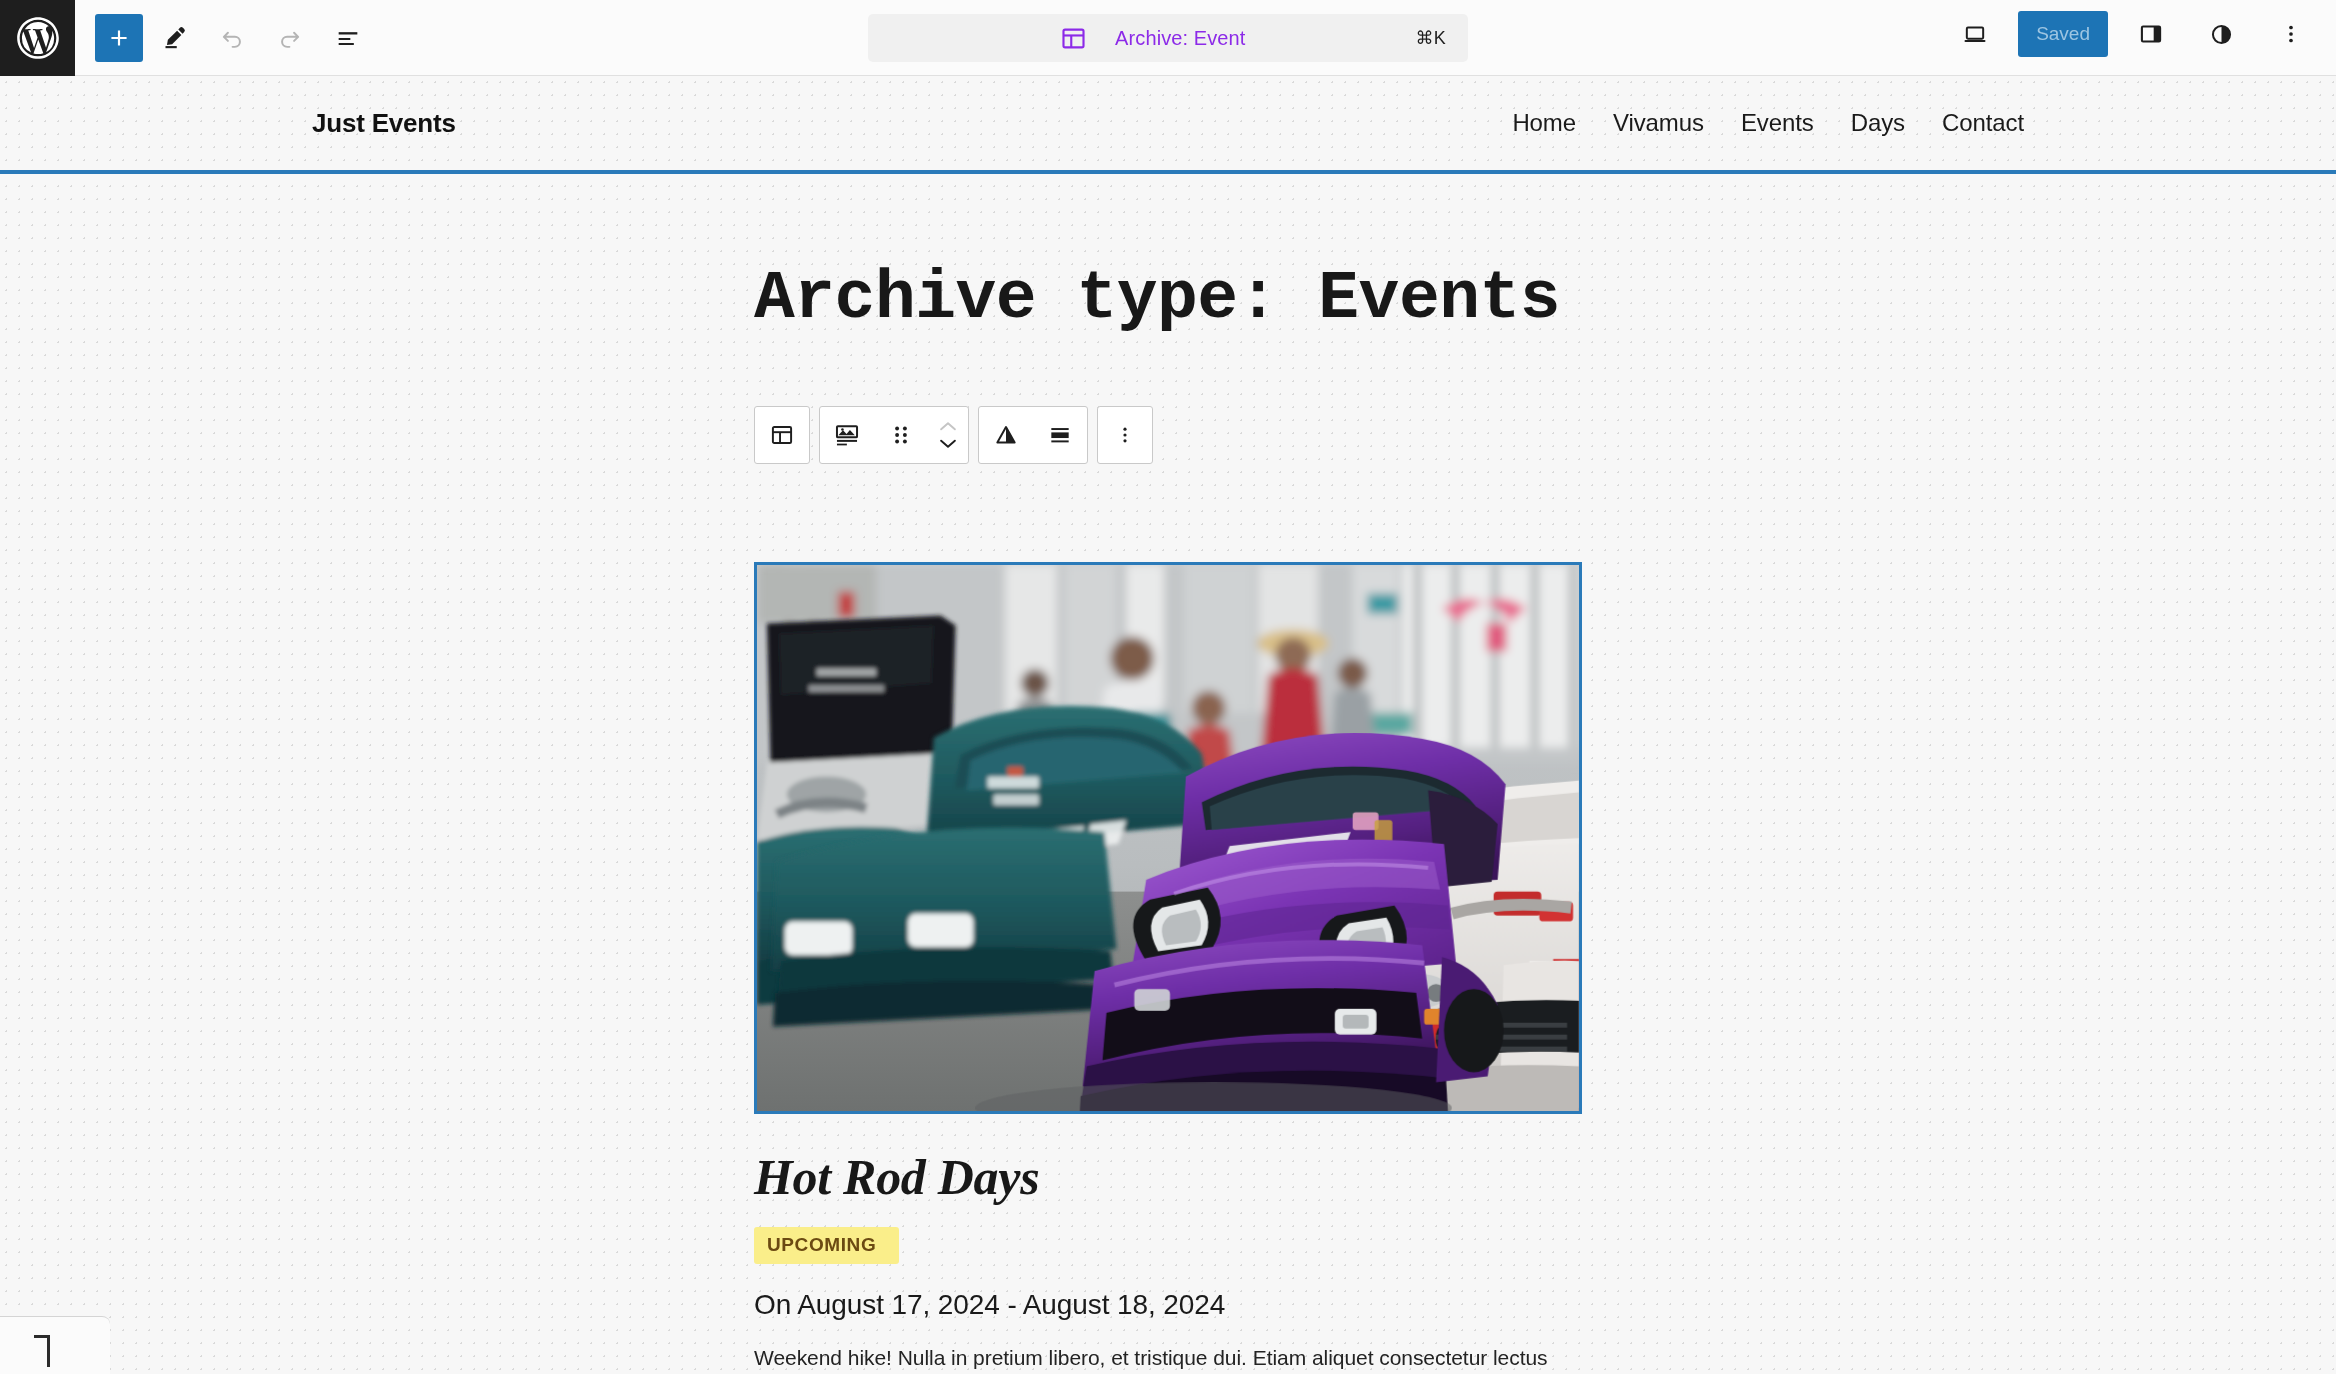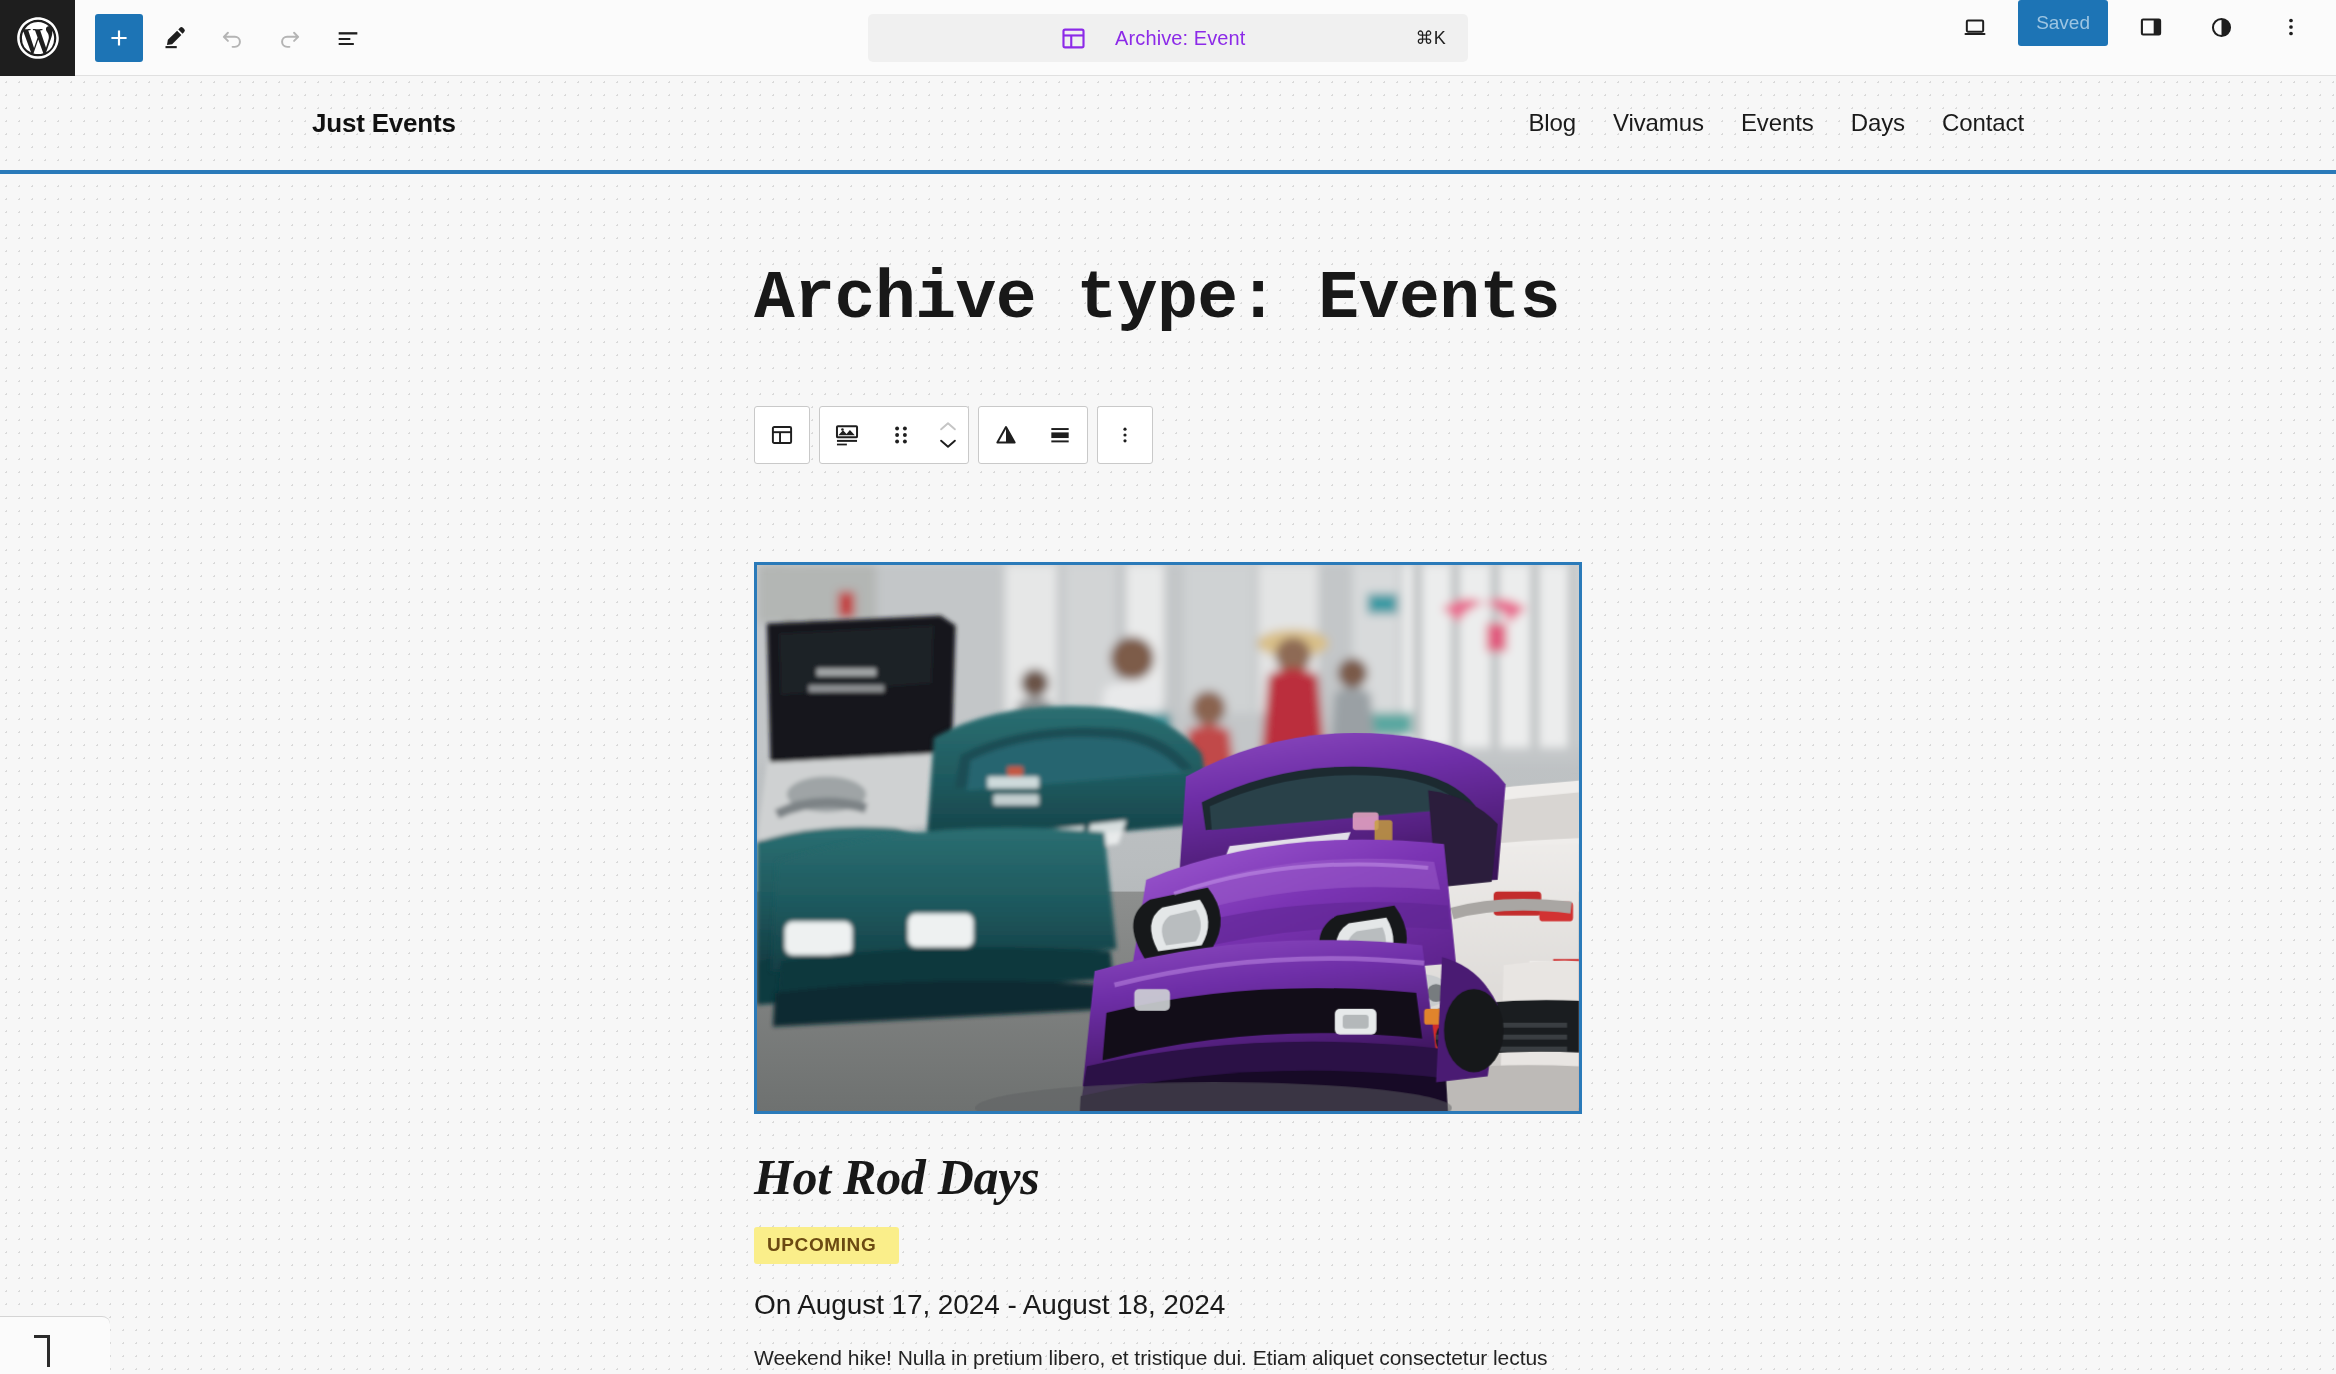--- a/index.html
+++ b/index.html
@@ -103,21 +103,21 @@
     letter-spacing: 0.2px;
     white-space: nowrap;
   }
 
   .topbar-right-tools {
     position: absolute;
     right: 18px;
     top: 0;
     height: 68px;
     display: flex;
-    align-items: flex-start;
+    align-items: center;
     gap: 16px;
   }
   .saved-btn {
     background: #1d74b5;
     color: #9dc5e2;
     border: none;
     border-radius: 3px;
     height: 46px;
     padding: 0 18px;
     font-size: 19px;
@@ -403,21 +403,21 @@
         </svg>
       </button>
     </div>
   </div>
 
   <div class="canvas">
 
     <header class="site-header">
       <div class="site-title">Just Events</div>
       <nav class="site-nav">
-        <a class="nav-link" href="#">Blog</a>
+        <a class="nav-link" href="#">Home</a>
         <a class="nav-link" href="#">Vivamus</a>
         <a class="nav-link" href="#">Events</a>
         <a class="nav-link" href="#">Days</a>
         <a class="nav-link" href="#">Contact</a>
       </nav>
     </header>
 
     <div class="header-rule"></div>
 
     <div class="content-wrap">

